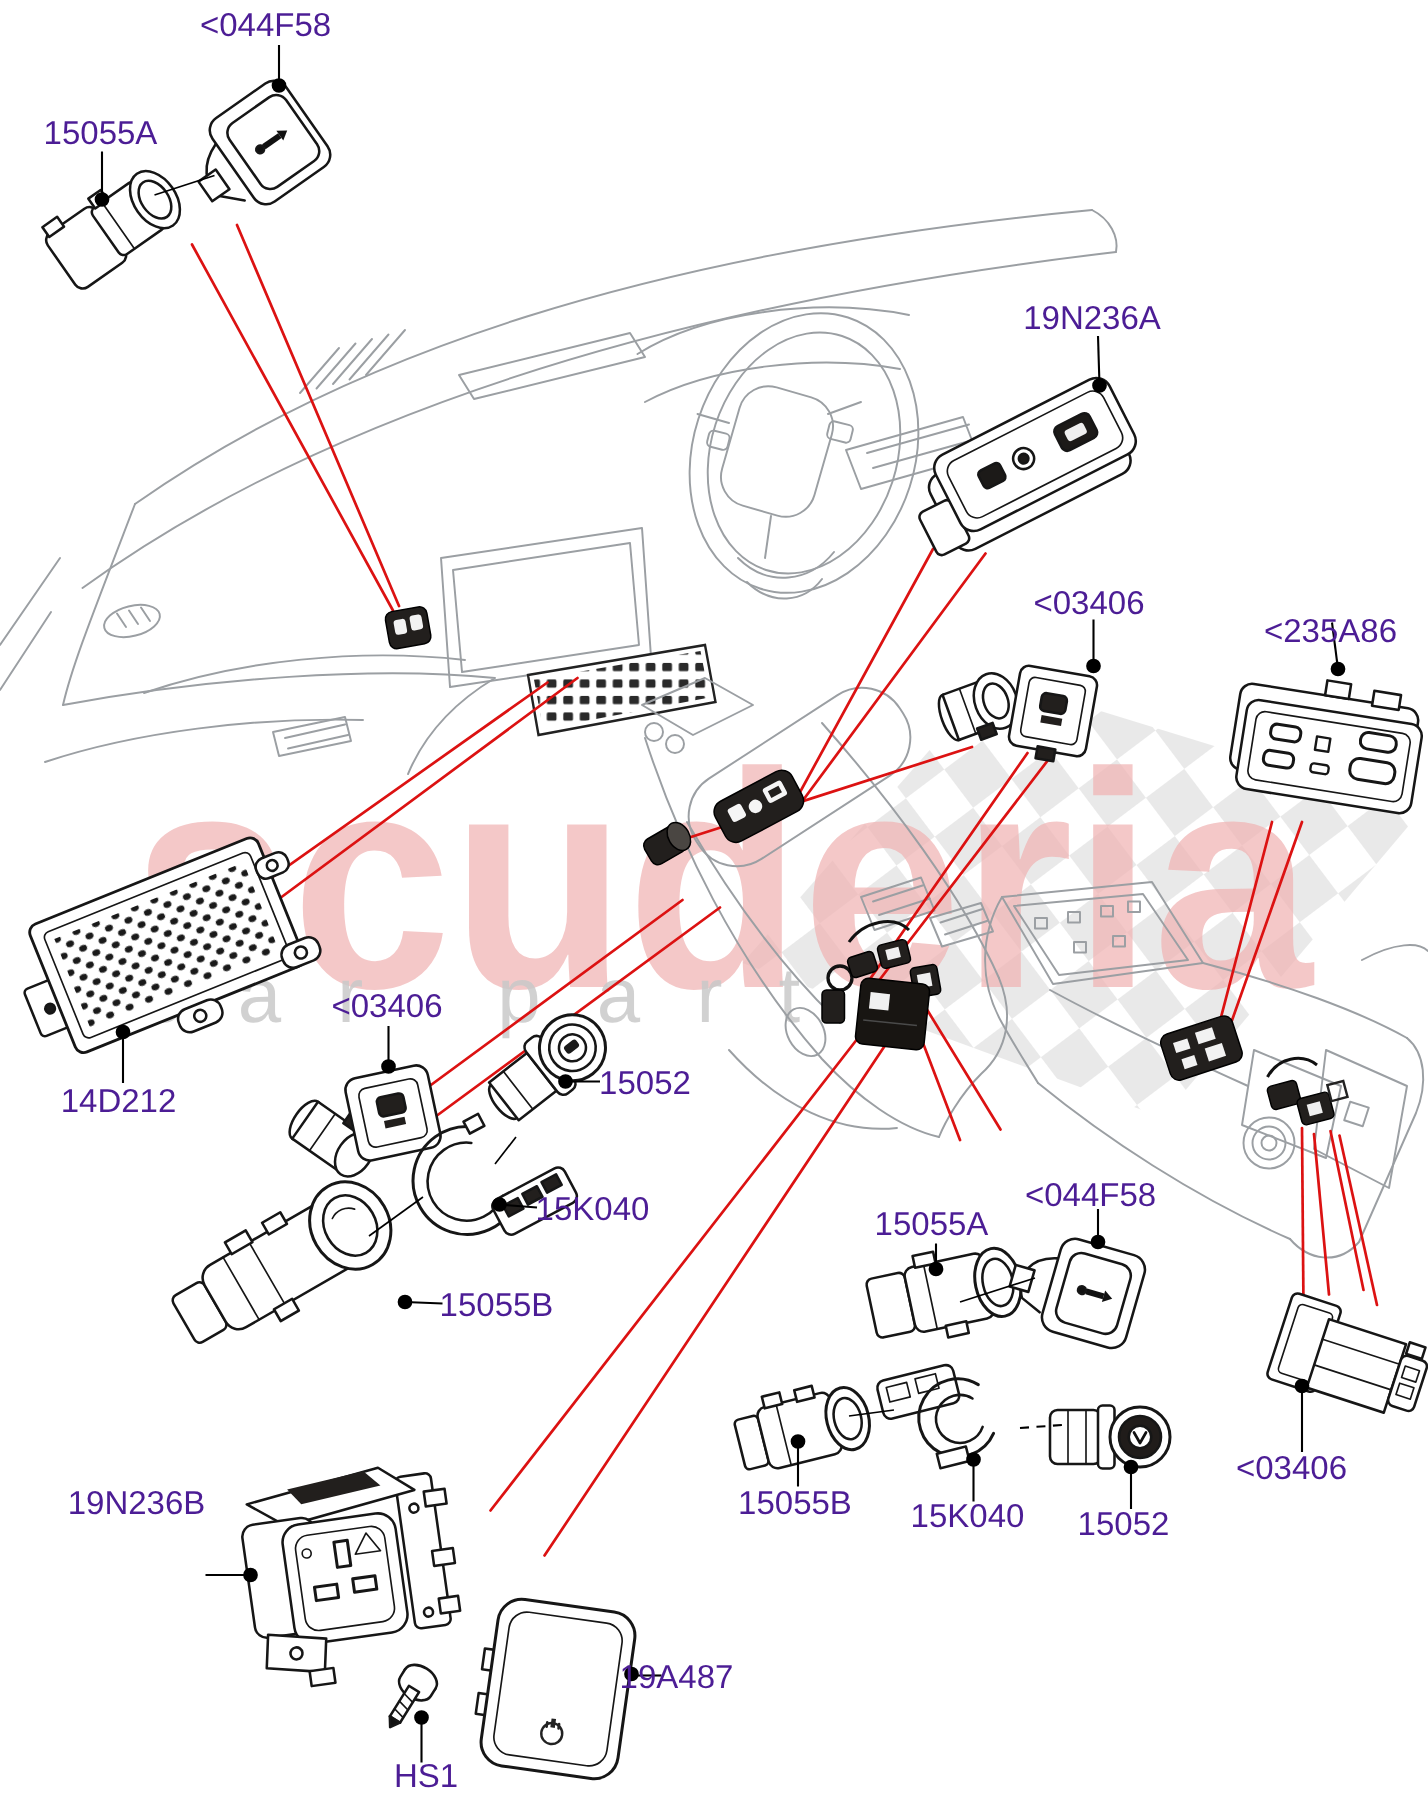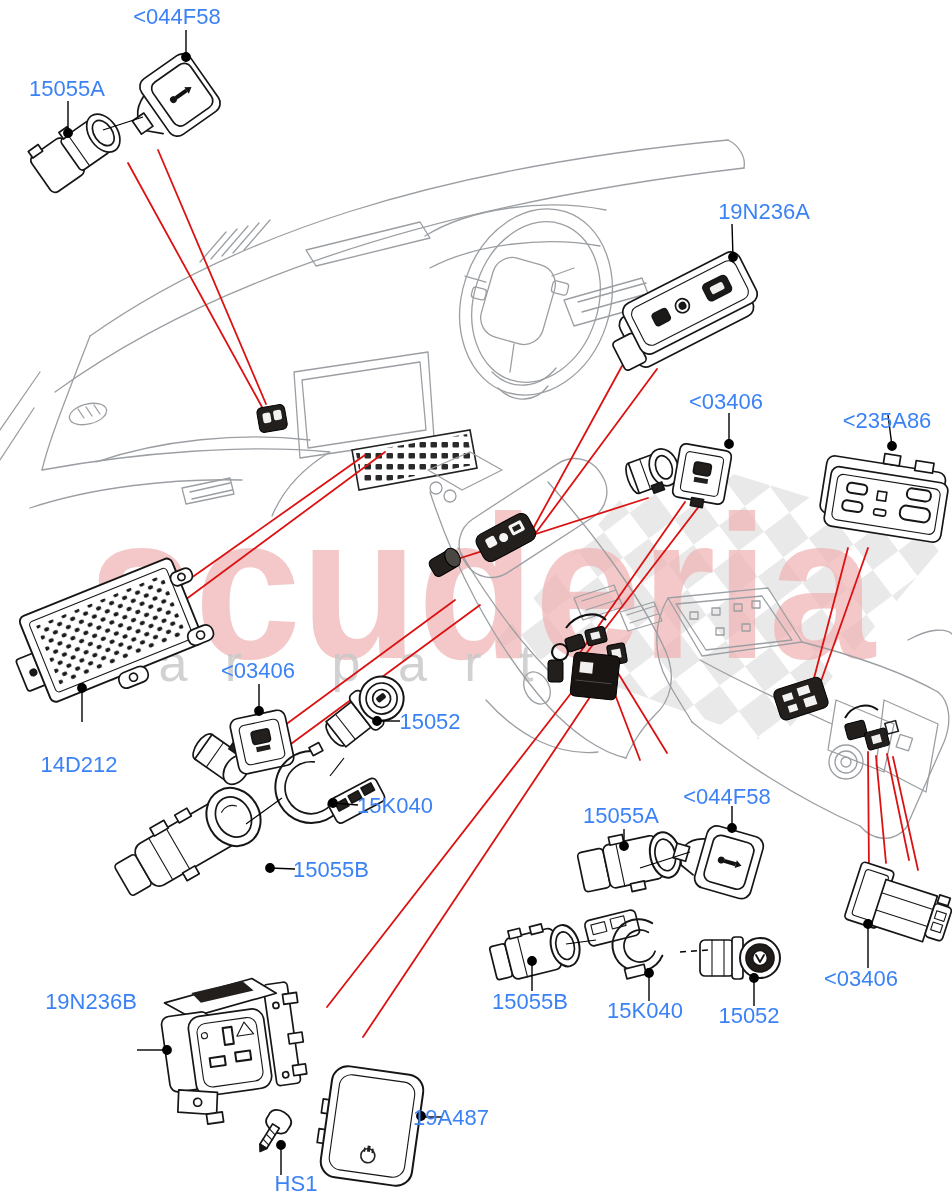--- a/index.html
+++ b/index.html
@@ -1,19 +1,19 @@
 <!DOCTYPE html>
 <html><head>
 <meta charset="utf-8">
 <style>
   html,body{margin:0;padding:0;background:#fff;}
   #stage{position:relative;width:952px;height:1200px;background:#ffffff;overflow:hidden;
          font-family:"Liberation Sans", sans-serif;}
   #stage svg{position:absolute;left:0;top:0;}
-  .lbl{position:absolute;transform:translateX(-50%);color:#3b82f6;font-size:22px;
+  .lbl{position:absolute;transform:translateX(-50%);color:#4c1d95;font-size:22px;
        line-height:26px;white-space:nowrap;cursor:pointer;}
   .g-art{stroke:#9b9fa3;fill:none;stroke-width:1.3;stroke-linecap:round;stroke-linejoin:round;}
   .p-art{stroke:#161616;fill:#ffffff;stroke-width:1.7;stroke-linecap:round;stroke-linejoin:round;}
   .thin{stroke:#161616;fill:none;stroke-width:1.1;}
   .dark{fill:#221f1d;stroke:#000;stroke-width:1;}
   .lead{stroke:#000;stroke-width:1.4;fill:none;}
   .red{stroke:#dc1212;stroke-width:1.8;fill:none;stroke-linecap:round;}
   .wm-brand{font-family:"Liberation Sans",sans-serif;font-weight:bold;fill:#f0b4b4;opacity:.72;}
   .wm-tag{font-family:"Liberation Sans",sans-serif;fill:#c9c9c9;opacity:.85;}
 </style>
@@ -472,31 +472,31 @@
     <line x1="640" y1="868" x2="690" y2="852" stroke-width="1.1"></line>
     <line x1="566" y1="944" x2="596" y2="940" stroke-width="1.1"></line>
     <line x1="680" y1="952" x2="708" y2="950" stroke-width="1.4" stroke-dasharray="6 5"></line>
     <line x1="246" y1="824" x2="282" y2="798" stroke-width="1.1"></line>
     <line x1="330" y1="776" x2="344" y2="758" stroke-width="1.1"></line>
   </g>
 </svg>
 
 <div class="lbl" style="left:177px;top:4px">&lt;044F58</div>
 <div class="lbl" style="left:67px;top:76px">15055A</div>
-<div class="lbl" style="left:764px;top:199px">19N236A</div>
+<div class="lbl" style="left:728px;top:199px">19N236A</div>
 <div class="lbl" style="left:726px;top:389px">&lt;03406</div>
 <div class="lbl" style="left:887px;top:408px">&lt;235A86</div>
-<div class="lbl" style="left:79px;top:752px">14D212</div>
+<div class="lbl" style="left:79px;top:721px">14D212</div>
 <div class="lbl" style="left:258px;top:658px">&lt;03406</div>
 <div class="lbl" style="left:430px;top:709px">15052</div>
 <div class="lbl" style="left:395px;top:793px">15K040</div>
 <div class="lbl" style="left:331px;top:857px">15055B</div>
 <div class="lbl" style="left:621px;top:803px">15055A</div>
 <div class="lbl" style="left:727px;top:784px">&lt;044F58</div>
 <div class="lbl" style="left:530px;top:989px">15055B</div>
 <div class="lbl" style="left:645px;top:998px">15K040</div>
 <div class="lbl" style="left:749px;top:1003px">15052</div>
 <div class="lbl" style="left:91px;top:989px">19N236B</div>
-<div class="lbl" style="left:296px;top:1171px">HS1</div>
+<div class="lbl" style="left:284px;top:1171px">HS1</div>
 <div class="lbl" style="left:451px;top:1105px">19A487</div>
 <div class="lbl" style="left:861px;top:966px">&lt;03406</div>
 
 </div>
 
 </body></html>

